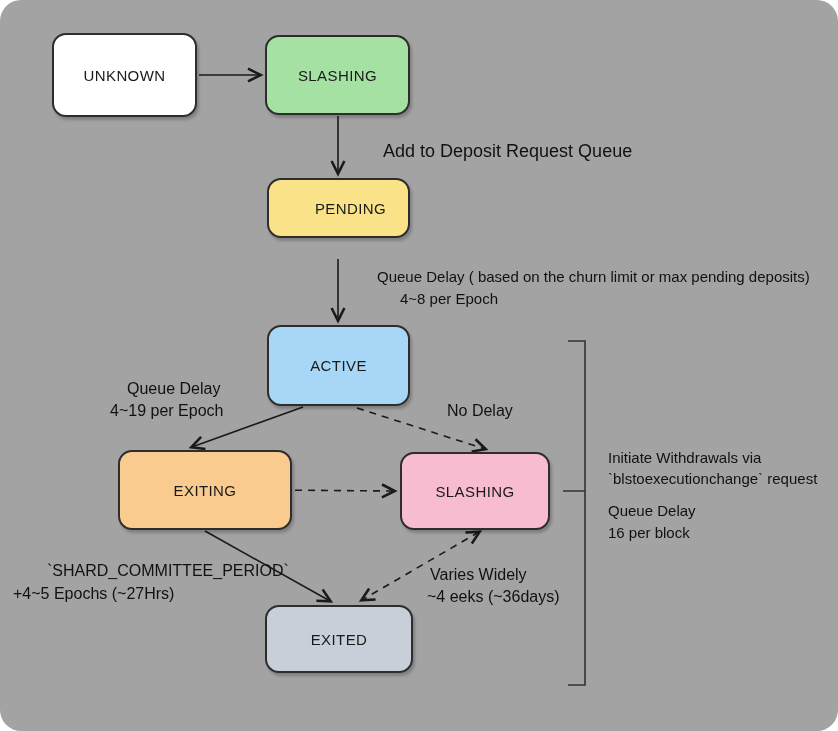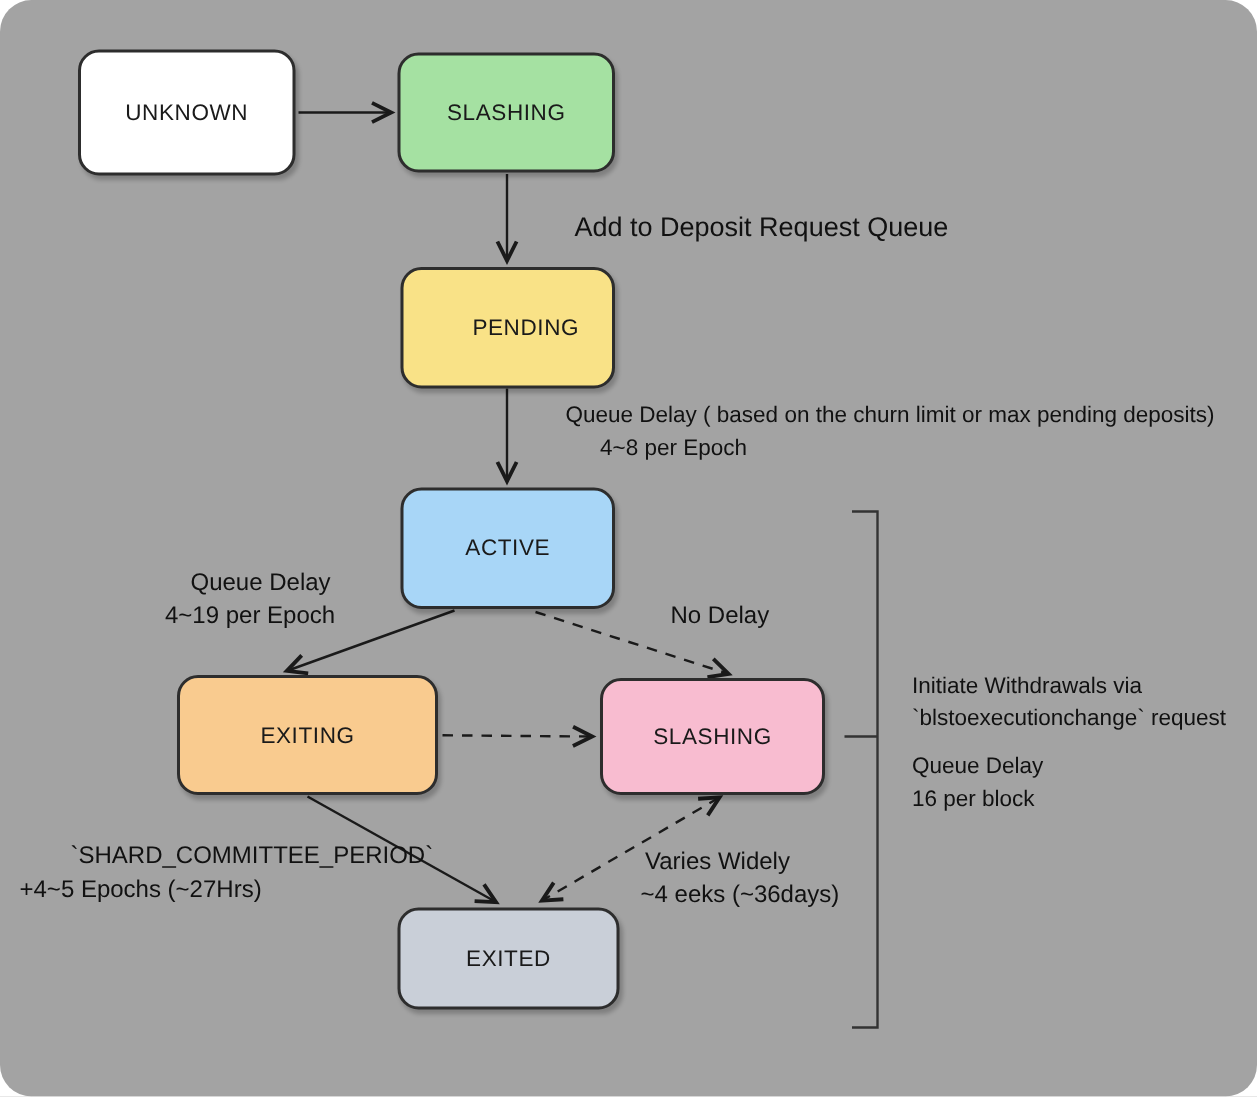--- a/index.html
+++ b/index.html
@@ -10,21 +10,21 @@
   #edges{position:absolute;left:0;top:0;width:838px;height:731px;}
   .node{
     position:absolute;display:flex;align-items:center;justify-content:center;
     border:2px solid #2d2d2d;border-radius:14px;
     box-shadow:2px 3px 3px rgba(0,0,0,0.22);
     font-size:15px;letter-spacing:0.4px;color:#1a1a1a;
     box-sizing:border-box;
   }
   #node-unknown  {left:52px; top:33px; width:145px;height:84px;}
   #node-deposited{left:265px;top:35px; width:145px;height:80px;}
-  #node-pending  {left:267px;top:178px;width:143px;height:81px;padding-left:24px;}
+  #node-pending  {left:267px;top:178px;width:143px;height:60px;padding-left:24px;}
   #node-active   {left:267px;top:325px;width:143px;height:81px;}
   #node-exiting  {left:118px;top:450px;width:174px;height:80px;}
   #node-slashing {left:400px;top:452px;width:150px;height:78px;}
   #node-exited   {left:265px;top:605px;width:148px;height:68px;}
   .anno{position:absolute;font-size:16px;color:#111;white-space:nowrap;}
   .anno.small{font-size:15px;}
   #anno-add-queue      {left:383px;top:141px;font-size:18px;}
   #anno-pending-delay-1{left:377px;top:268px;}
   #anno-pending-delay-2{left:377px;top:290px;margin-left:23px;}
   #anno-exit-delay-1   {left:127px;top:380px;}

